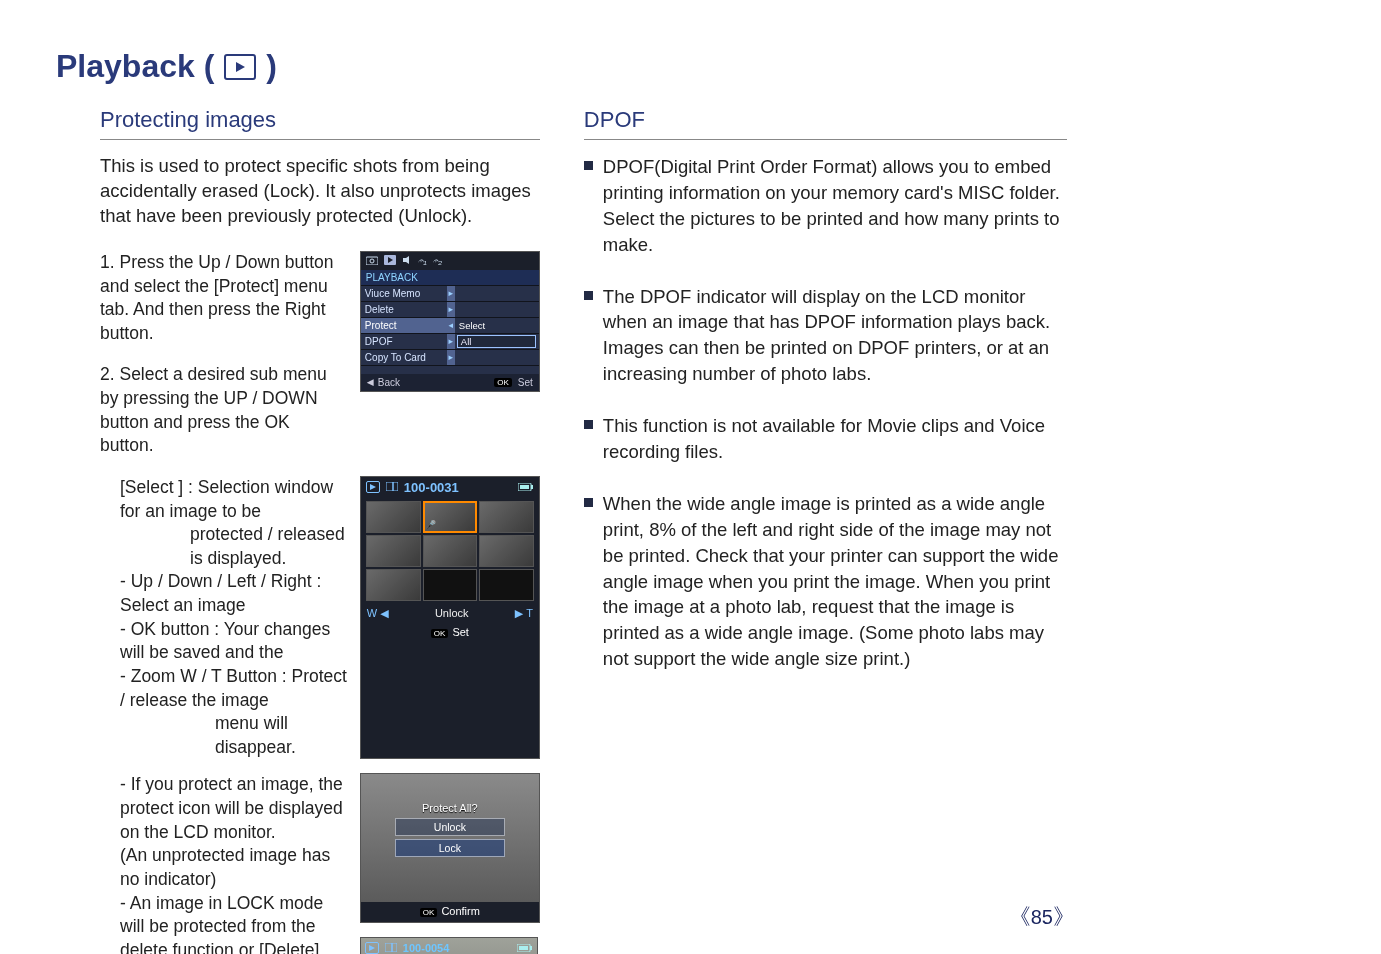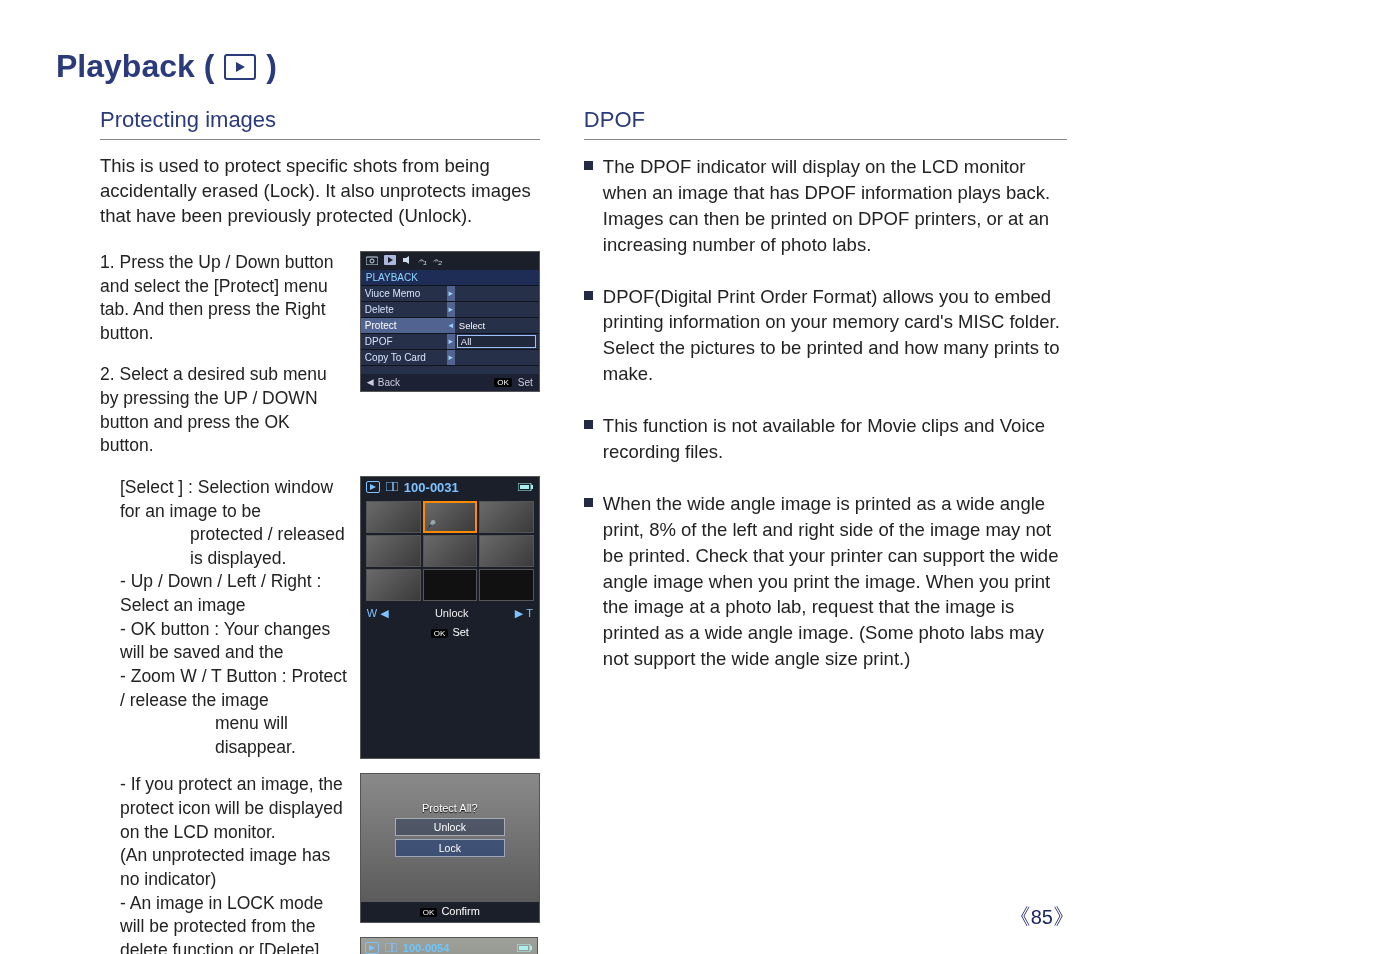--- a/index.html
+++ b/index.html
@@ -387,25 +387,25 @@
           </div>
         </div>
       </div>
     </div>
 
     <div class="col-right">
       <div class="section-head">DPOF</div>
       <div class="bullets">
         <div class="item">
             <div class="sq"></div>
-            <div>The DPOF indicator will display on the LCD monitor when an image that has DPOF information plays back. Images can then be printed on DPOF printers, or at an increasing number of photo labs.</div>
+            <div>DPOF(Digital Print Order Format) allows you to embed printing information on your memory card's MISC folder. Select the pictures to be printed and how many prints to make.</div>
           </div>
         <div class="item">
             <div class="sq"></div>
-            <div>DPOF(Digital Print Order Format) allows you to embed printing information on your memory card's MISC folder. Select the pictures to be printed and how many prints to make.</div>
+            <div>The DPOF indicator will display on the LCD monitor when an image that has DPOF information plays back. Images can then be printed on DPOF printers, or at an increasing number of photo labs.</div>
           </div>
         <div class="item">
             <div class="sq"></div>
             <div>This function is not available for Movie clips and Voice recording files.</div>
           </div>
         <div class="item">
             <div class="sq"></div>
             <div>When the wide angle image is printed as a wide angle print, 8% of the left and right side of the image may not be printed. Check that your printer can support the wide angle image when you print the image. When you print the image at a photo lab, request that the image is printed as a wide angle image. (Some photo labs may not support the wide angle size print.)</div>
           </div>
       </div>

